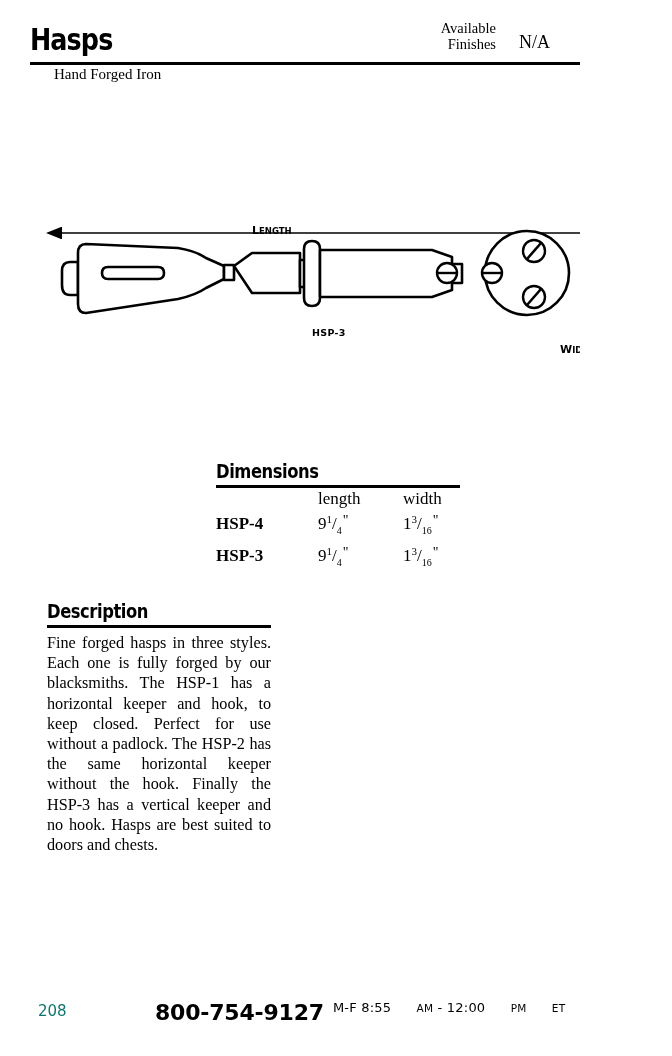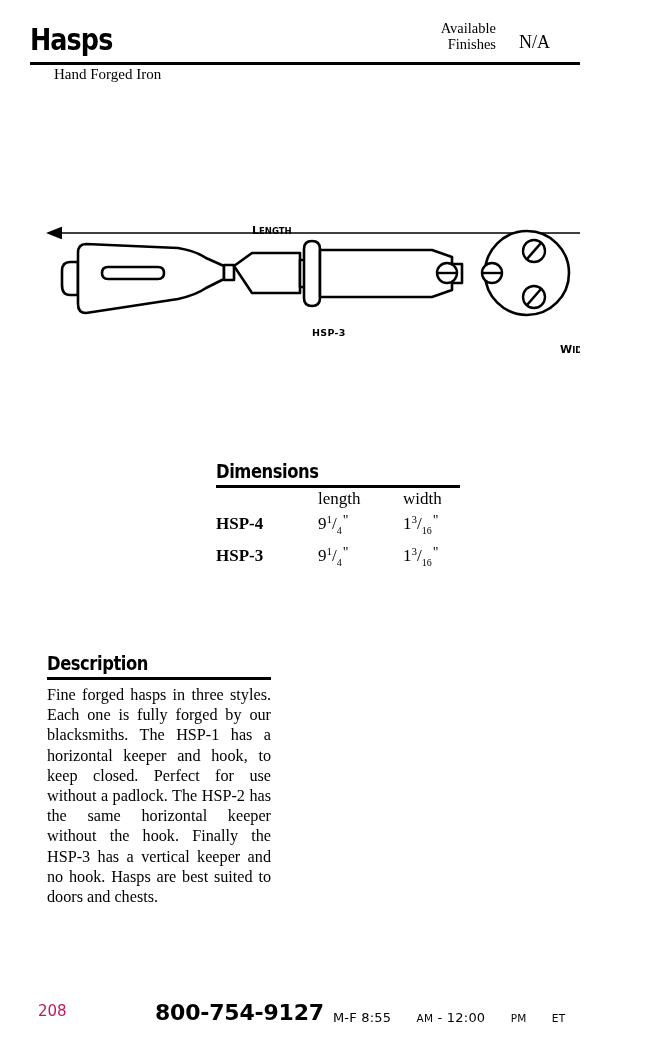--- a/index.html
+++ b/index.html
@@ -142,46 +142,46 @@
   .frac .qt {
     font-size: 14px;
     vertical-align: 4px;
     margin-left: 1px;
   }
 
   
   .description {
     position: absolute;
     left: 47px;
-    top: 654px;
+    top: 602px;
     width: 224px;
   }
   .desc-body {
     margin-top: 5px;
     font-size: 16.2px;
     line-height: 20.2px;
     text-align: justify;
     text-justify: inter-word;
   }
 
   
   .footer-page {
     position: absolute;
     left: 38px;
     top: 1002px;
     font-family: "DejaVu Sans", sans-serif;
     font-size: 15px;
-    color: #be185d;
+    color: #0f766e;
   }
   .footer-contact {
     position: absolute;
     left: 155px;
     top: 1000px;
     display: flex;
-    align-items: flex-end;
+    align-items: flex-start;
     gap: 9px;
     font-family: "DejaVu Sans", sans-serif;
   }
   .footer-phone {
     font-weight: bold;
     font-size: 22px;
     letter-spacing: -0.2px;
   }
   .footer-hours {
     font-size: 13px;

